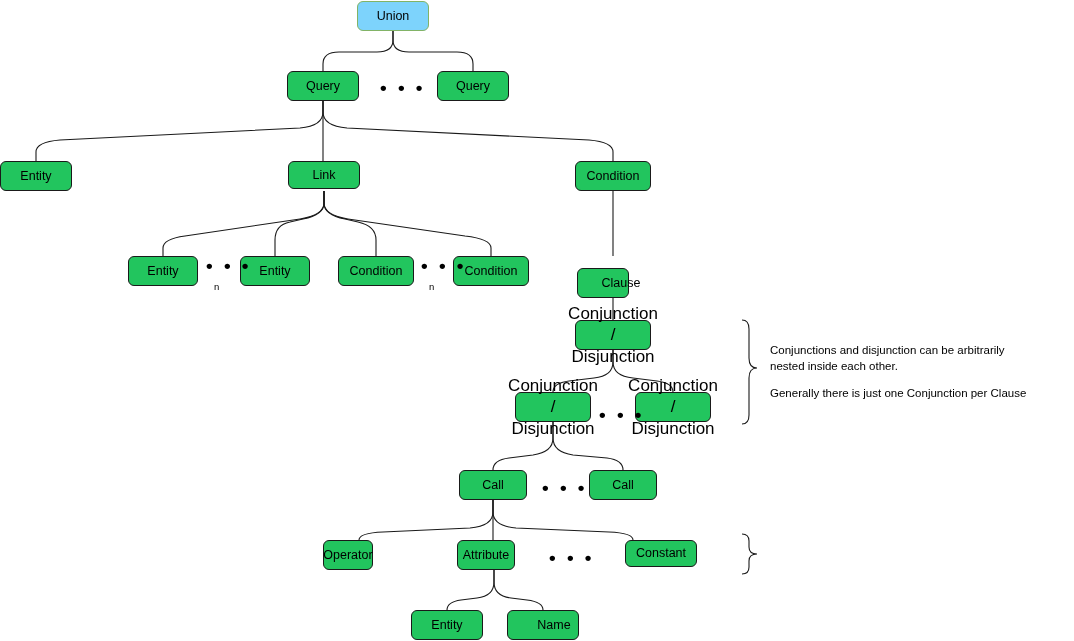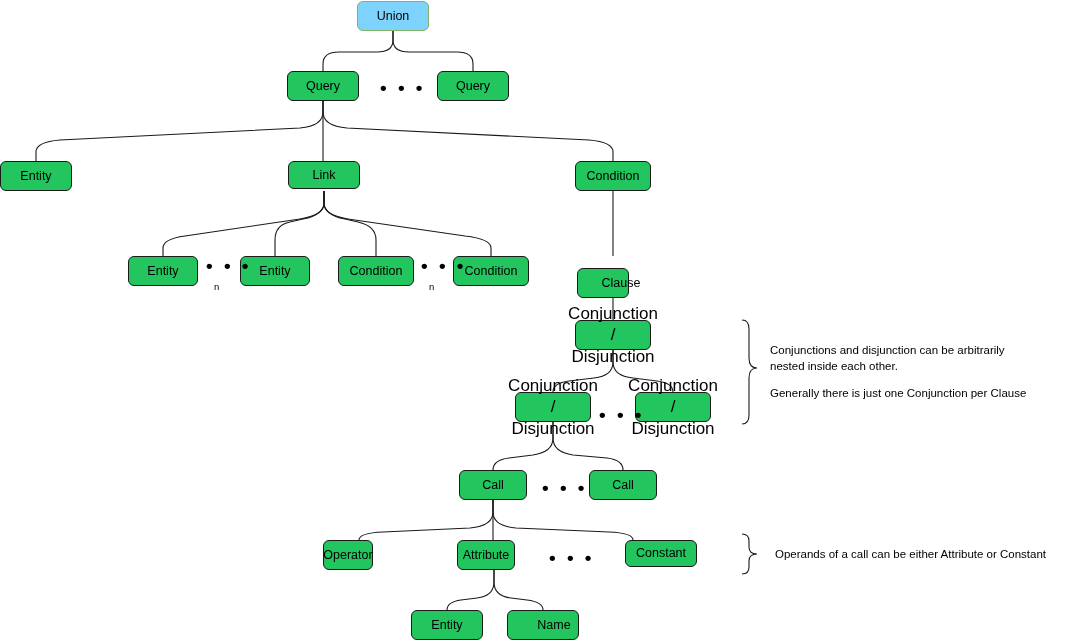--- a/index.html
+++ b/index.html
@@ -149,15 +149,14 @@
   <div class="dots" style="left:599px;top:405px;">• • •</div>
   <div class="dots" style="left:542px;top:478px;">• • •</div>
   <div class="dots" style="left:549px;top:548px;">• • •</div>
 
   <div class="nlabel" style="left:214px;top:281px;">n</div>
   <div class="nlabel" style="left:429px;top:281px;">n</div>
 
   <div class="note" style="left:770px;top:343px;">Conjunctions and disjunction can be arbitrarily
 nested inside each other.</div>
   <div class="note" style="left:770px;top:386px;">Generally there is just one Conjunction per Clause</div>
-  <div class="note" style="left:775px;top:547px;">Operands of a call can be either Attribute or Constant</div>
 
 </div>
 
 </body></html>

